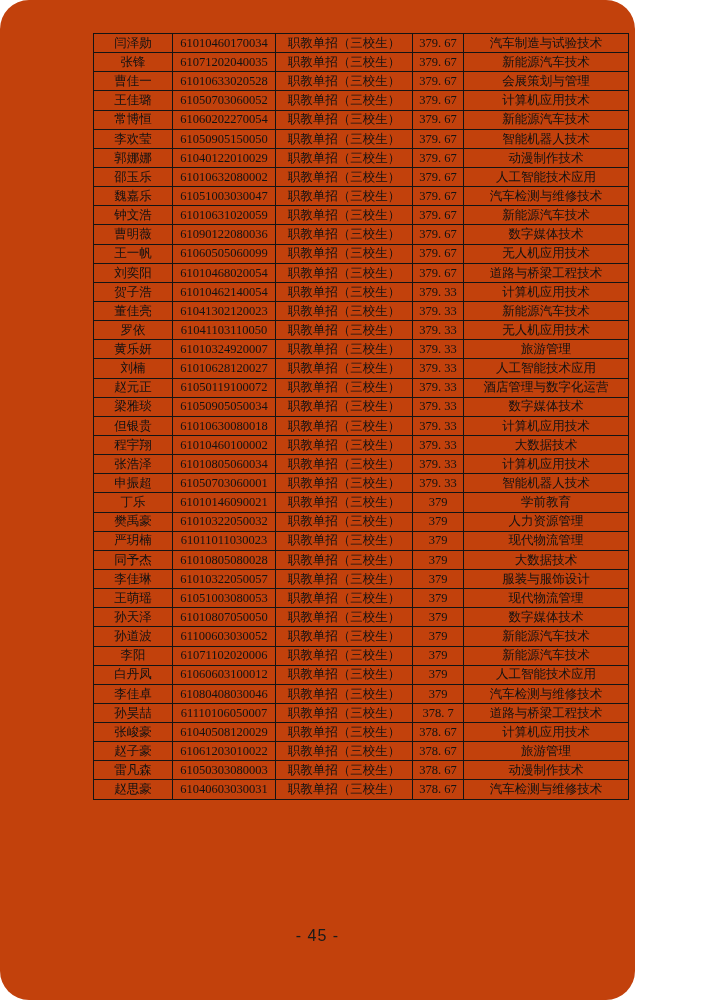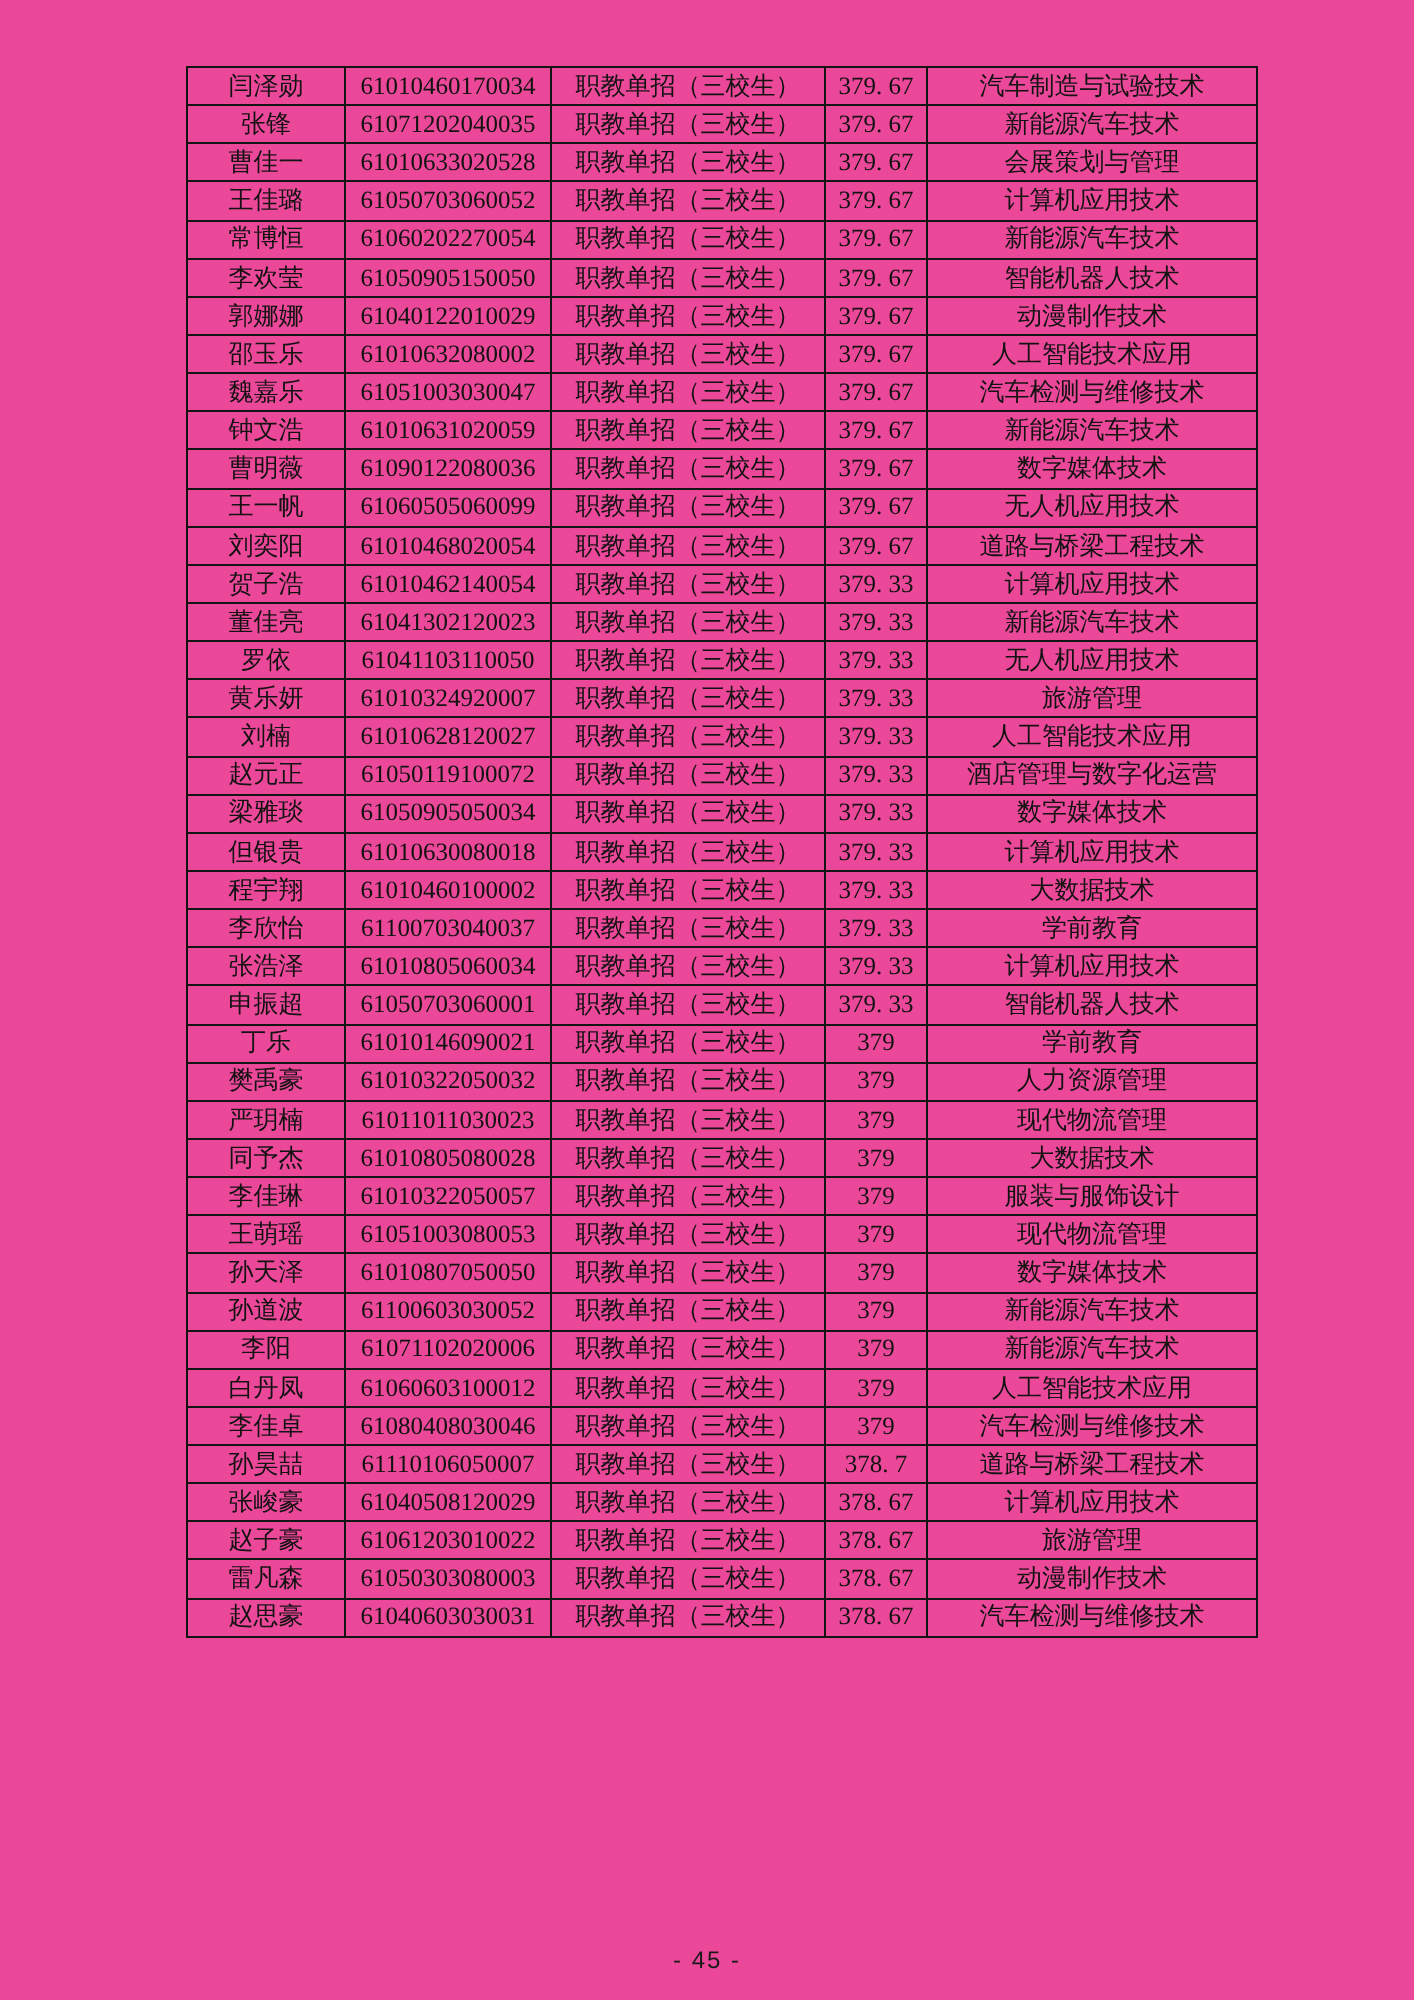--- a/index.html
+++ b/index.html
@@ -2,26 +2,27 @@
 <html><head>
 <meta charset="utf-8">
 <style>
   html, body {
     margin: 0;
     padding: 0;
     background: #ffffff;
   }
   .page {
     position: relative;
-    width: 707px;
+    width: 635px;
     height: 1000px;
-    background: #ec4899;
+    background: #c2410c;
     font-family: "Liberation Serif", serif;
     color: #121212;
     overflow: hidden;
+    border-radius: 29px;
   }
   table.results {
     position: absolute;
     left: 93px;
     top: 33px;
     width: 535px;
     border-collapse: collapse;
     table-layout: fixed;
   }
   table.results td {
@@ -38,24 +39,24 @@
   }
   col.c-name  { width: 79px;  }
   col.c-num   { width: 103px; }
   col.c-type  { width: 137px; }
   col.c-score { width: 51px;  }
   col.c-major { width: 165px; }
   .page-footer {
     position: absolute;
     left: 0;
     right: 0;
-    top: 973px;
+    top: 927px;
     text-align: center;
     font-family: "Liberation Sans", sans-serif;
-    font-size: 12px;
+    font-size: 16px;
     color: #1a1a1a;
     letter-spacing: 1px;
   }
 </style>
 </head>
 <body>
 
 <div class="page">
 
   <table class="results">
@@ -215,27 +216,20 @@
     <td>计算机应用技术</td>
   </tr>
         <tr>
     <td>程宇翔</td>
     <td>61010460100002</td>
     <td>职教单招（三校生）</td>
     <td>379. 33</td>
     <td>大数据技术</td>
   </tr>
         <tr>
-    <td>李欣怡</td>
-    <td>61100703040037</td>
-    <td>职教单招（三校生）</td>
-    <td>379. 33</td>
-    <td>学前教育</td>
-  </tr>
-        <tr>
     <td>张浩泽</td>
     <td>61010805060034</td>
     <td>职教单招（三校生）</td>
     <td>379. 33</td>
     <td>计算机应用技术</td>
   </tr>
         <tr>
     <td>申振超</td>
     <td>61050703060001</td>
     <td>职教单招（三校生）</td>

